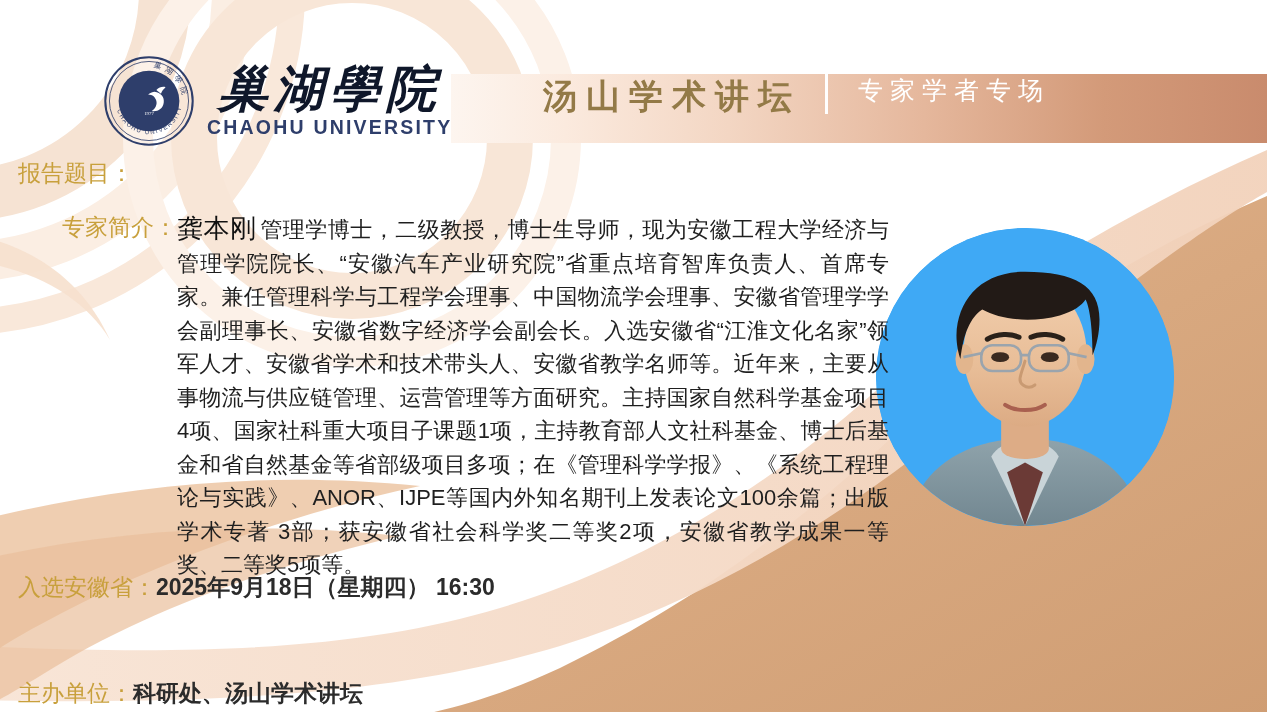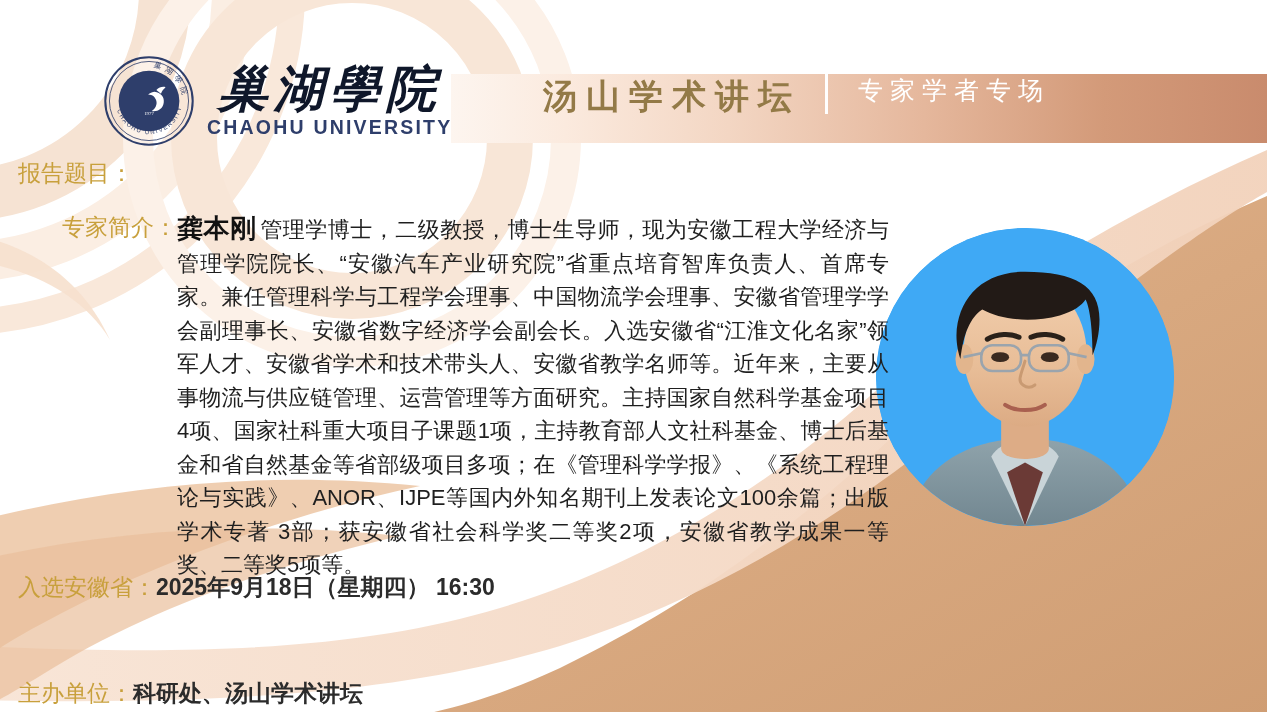--- a/index.html
+++ b/index.html
@@ -157,21 +157,21 @@
     white-space: normal;
     font-size: 22px;
     line-height: 33.5px;
     color: #1f1f1f;
     text-align: justify;
     text-justify: inter-character;
     font-family: "Liberation Sans", "DejaVu Sans", sans-serif;
   }
   .bio-name {
     font-size: 26px;
-    font-weight: bold;
+    font-weight: normal;
     color: #111111;
     letter-spacing: 0px;
     margin-right: 4px;
   }
 </style>
 </head>
 <body>
 
 <div id="poster">
 

